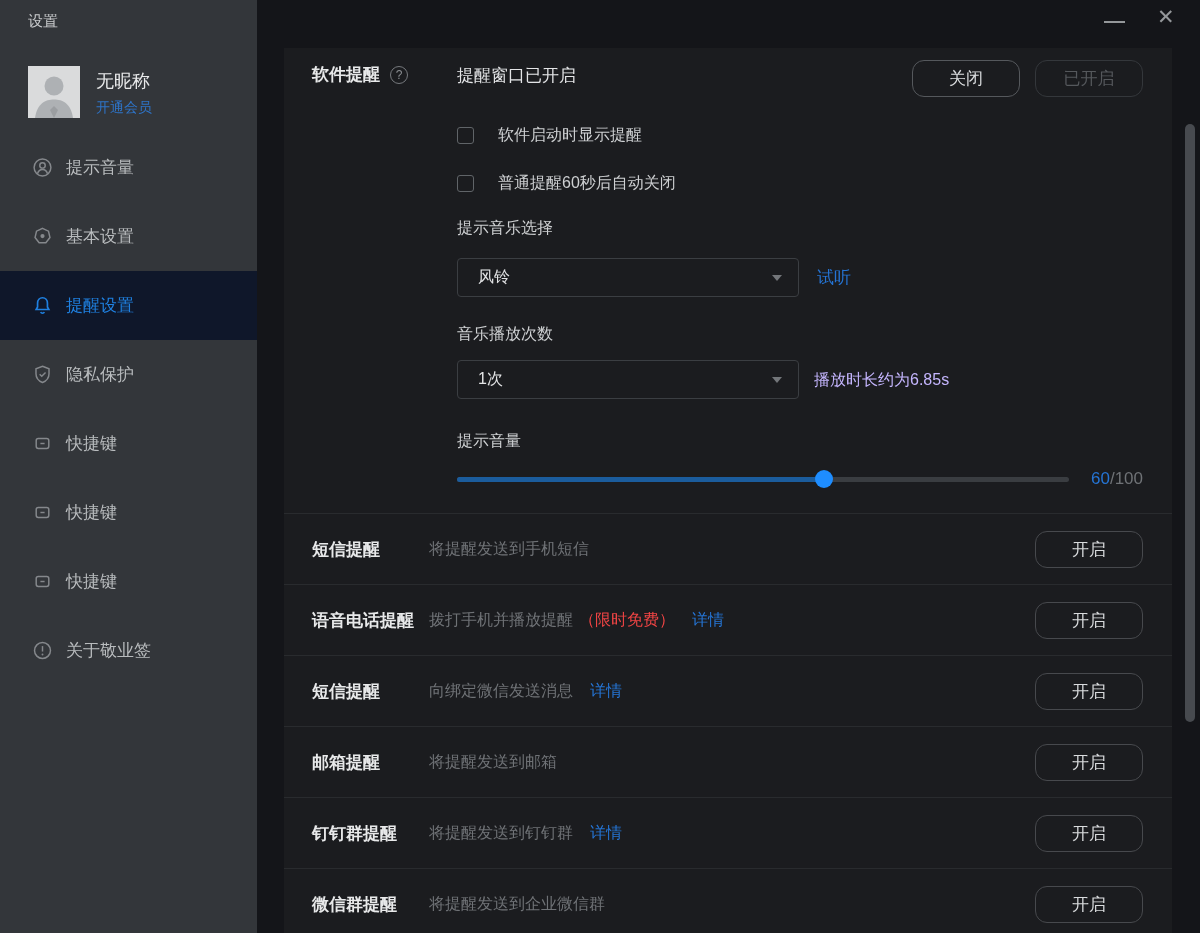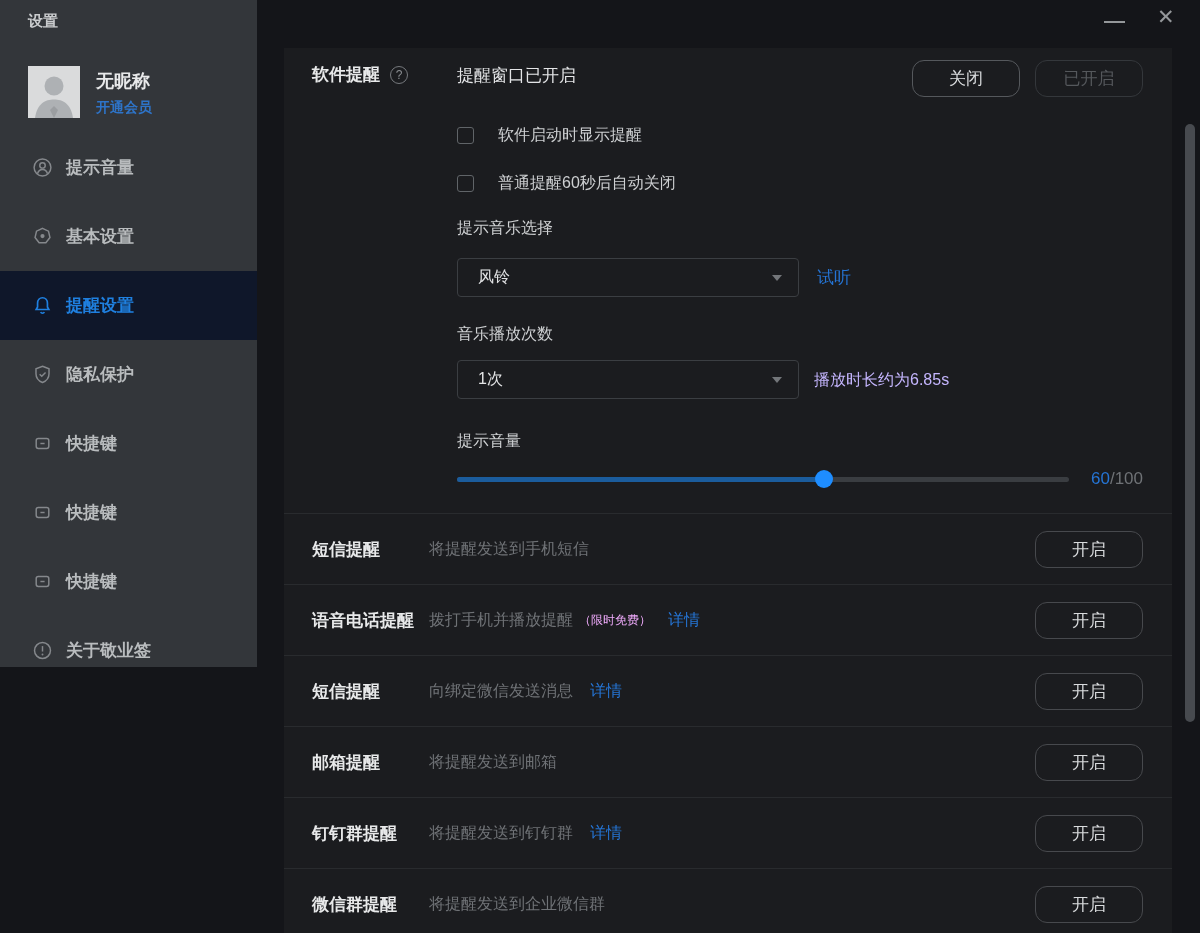--- a/index.html
+++ b/index.html
@@ -6,21 +6,21 @@
   html,body { width:1200px; height:933px; }
   body {
     background:#141519;
     font-family:"Liberation Sans","DejaVu Sans",sans-serif;
     overflow:hidden; position:relative;
     -webkit-font-smoothing:antialiased;
   }
   .window { position:absolute; inset:0; }
 
   
-  .sidebar { position:absolute; left:0; top:0; width:257px; height:667px; background:#33363a;font-weight:bold; }
+  .sidebar { position:absolute; left:0; top:0; width:257px; height:933px; background:#33363a; }
   .app-title { position:absolute; left:28px; top:12px; font-size:15px; color:#c9cbcd; }
   .avatar { position:absolute; left:28px; top:66px; width:52px; height:52px; background:#dadbdc; overflow:hidden; }
   .profile-name { position:absolute; left:96px; top:69px; font-size:18px; color:#e8e9ea; }
   .membership-link { position:absolute; left:96px; top:99px; font-size:14px; color:#2e74c8; cursor:pointer; }
   .nav { position:absolute; left:0; top:133px; width:257px; }
   .nav-item { height:69px; display:flex; align-items:center; padding-left:31px; gap:13px;
               color:#b9bcbe; font-size:17px; cursor:pointer; }
   .nav-item .nav-icon { width:22px; height:22px; display:flex; align-items:center; justify-content:center; color:#85888c; }
   .nav-item.active { background:#0f172a; color:#1f80e0; }
   .nav-item.active .nav-icon { color:#1f80e0; }
@@ -67,21 +67,21 @@
   .slider-thumb { position:absolute; top:-7px; width:18px; height:18px; border-radius:50%;
                   background:#1e8dff; cursor:grab; }
   .volume-display { position:absolute; right:29px; top:421px; font-size:17px; }
   .volume-value { color:#2574d4; } .volume-max { color:#6f7276; }
 
   
   .rows { position:absolute; left:0; top:465px; width:888px; }
   .notify-row { height:71px; display:flex; align-items:center; border-top:1px solid #292b2e; }
   .row-label { width:145px; padding-left:28px; font-size:17px; font-weight:bold; color:#e8e9ea; flex:none; }
   .row-desc { font-size:16px; color:#6f7276; }
-  .row-highlight { font-size:12px; color:#f0abfc; margin-left:6px; }
+  .row-highlight { font-size:16px; color:#ef4444; margin-left:6px; }
   .row-link { font-size:16px; color:#2574d4; margin-left:17px; cursor:pointer; }
   .row-btn { margin-left:auto; margin-right:29px; border-color:#47494d; color:#d9dbdd; }
 
   
   .scrollbar-thumb { position:absolute; left:1185px; top:124px; width:10px; height:598px;
                      background:#474a4f; border-radius:5px; cursor:pointer; }
 </style>
 </head>
 <body>
 

